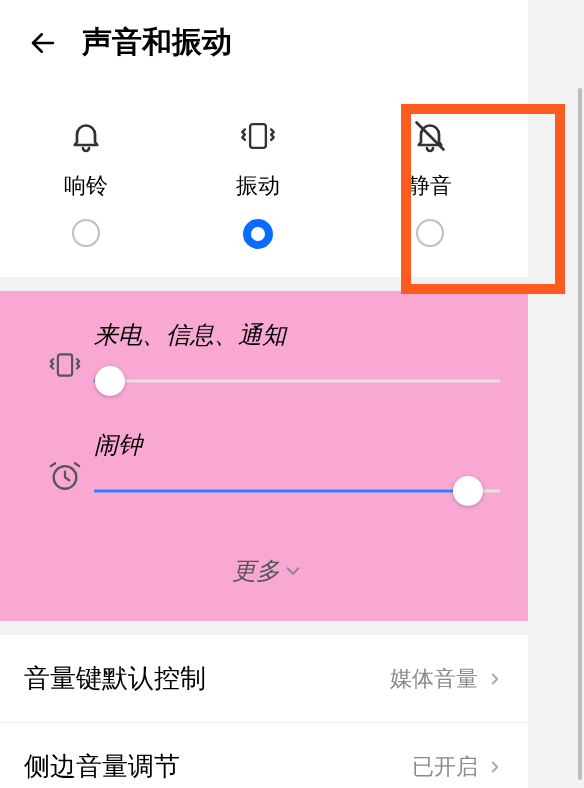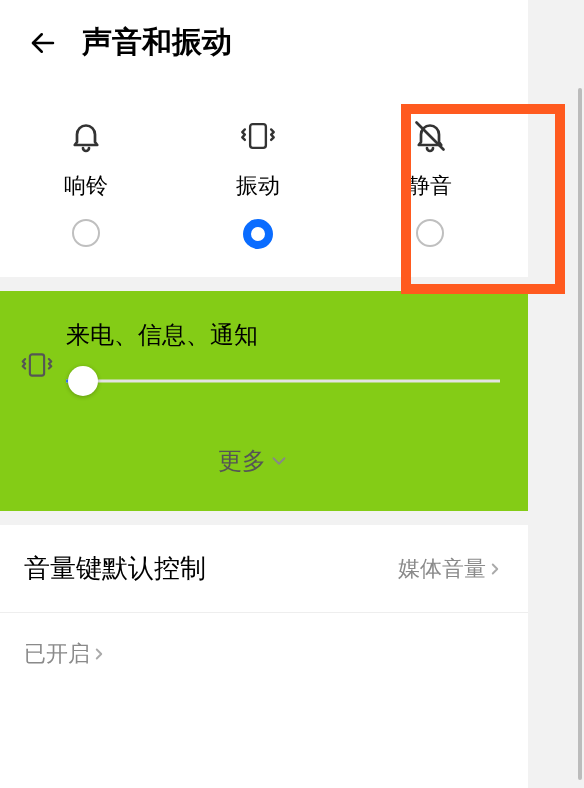--- a/index.html
+++ b/index.html
@@ -71,22 +71,23 @@
     left: 401px;
     width: 164px;
     height: 190px;
     pointer-events: none;
   }
   
   .gap { height: 14px; background: #f2f2f2; }
 
   
   .sliders {
-    background: #84cc16;
-    padding: 28px 28px 8px 8px;
+    background: #f9a8d4;
+    padding: 28px 28px 8px 36px;
+    font-style: italic;
   }
   .slider-row {
     display: flex;
     align-items: flex-start;
     margin-bottom: 34px;
   }
   .slider-row .side-icon {
     width: 58px;
     display: flex; align-items:center; justify-content:center;
     padding-top: 30px;
@@ -133,21 +134,21 @@
 
   
   .list { background:#fff; }
   .list-item {
     display:flex; align-items:center; justify-content:space-between;
     padding: 26px 24px;
     border-bottom: 1px solid #eee;
   }
   .list-item:last-child { border-bottom: none; }
   .li-left { font-size: 26px; color:#000; }
-  .li-right { display:flex; align-items:center; font-size:22px; color:#8a8a8a; }
+  .li-right { display:flex; align-items:center; gap:8px; font-size:22px; color:#8a8a8a; }
 
   
   .scrollbar {
     position:absolute;
     right: 2px;
     top: 88px;
     width: 4px;
     height: 692px;
     background: #bcbcbc;
     border-radius: 2px;
@@ -224,20 +225,38 @@
       <div class="slider-body">
         <div class="slider-label">来电、信息、通知</div>
         <div class="track">
           <div class="rail"></div>
           <div class="fill" style="width:4%"></div>
           <div class="thumb" style="left:4%"></div>
         </div>
       </div>
     </div>
 
+    <div class="slider-row">
+      <div class="side-icon">
+        <svg width="34" height="34" viewBox="0 0 24 24" fill="none" stroke="#555" stroke-width="1.6" stroke-linecap="round" stroke-linejoin="round">
+            <circle cx="12" cy="13" r="8"></circle>
+            <path d="M12 9v4l3 2"></path>
+            <path d="M5 3l-3 2"></path>
+            <path d="M19 3l3 2"></path>
+          </svg>
+      </div>
+      <div class="slider-body">
+        <div class="slider-label">闹钟</div>
+        <div class="track">
+          <div class="rail"></div>
+          <div class="fill" style="width:92%"></div>
+          <div class="thumb" style="left:92%"></div>
+        </div>
+      </div>
+    </div>
 
     <div class="more-row">
       <span>更多</span>
       <svg width="22" height="22" viewBox="0 0 24 24" fill="none" stroke="#888" stroke-width="2" stroke-linecap="round" stroke-linejoin="round">
           <polyline points="6 9 12 15 18 9"></polyline>
         </svg>
     </div>
   </div>
 
   <div class="gap"></div>
@@ -246,20 +265,21 @@
     <div class="list-item">
       <div class="li-left">音量键默认控制</div>
       <div class="li-right">
         <span>媒体音量</span>
         <svg width="18" height="18" viewBox="0 0 24 24" fill="none" stroke="#aaa" stroke-width="2.5" stroke-linecap="round" stroke-linejoin="round">
             <polyline points="9 6 15 12 9 18"></polyline>
           </svg>
       </div>
     </div>
     <div class="list-item">
+      <div class="li-left">侧边音量调节</div>
       <div class="li-right">
         <span>已开启</span>
         <svg width="18" height="18" viewBox="0 0 24 24" fill="none" stroke="#aaa" stroke-width="2.5" stroke-linecap="round" stroke-linejoin="round">
             <polyline points="9 6 15 12 9 18"></polyline>
           </svg>
       </div>
     </div>
   </div>
 
 </div>

